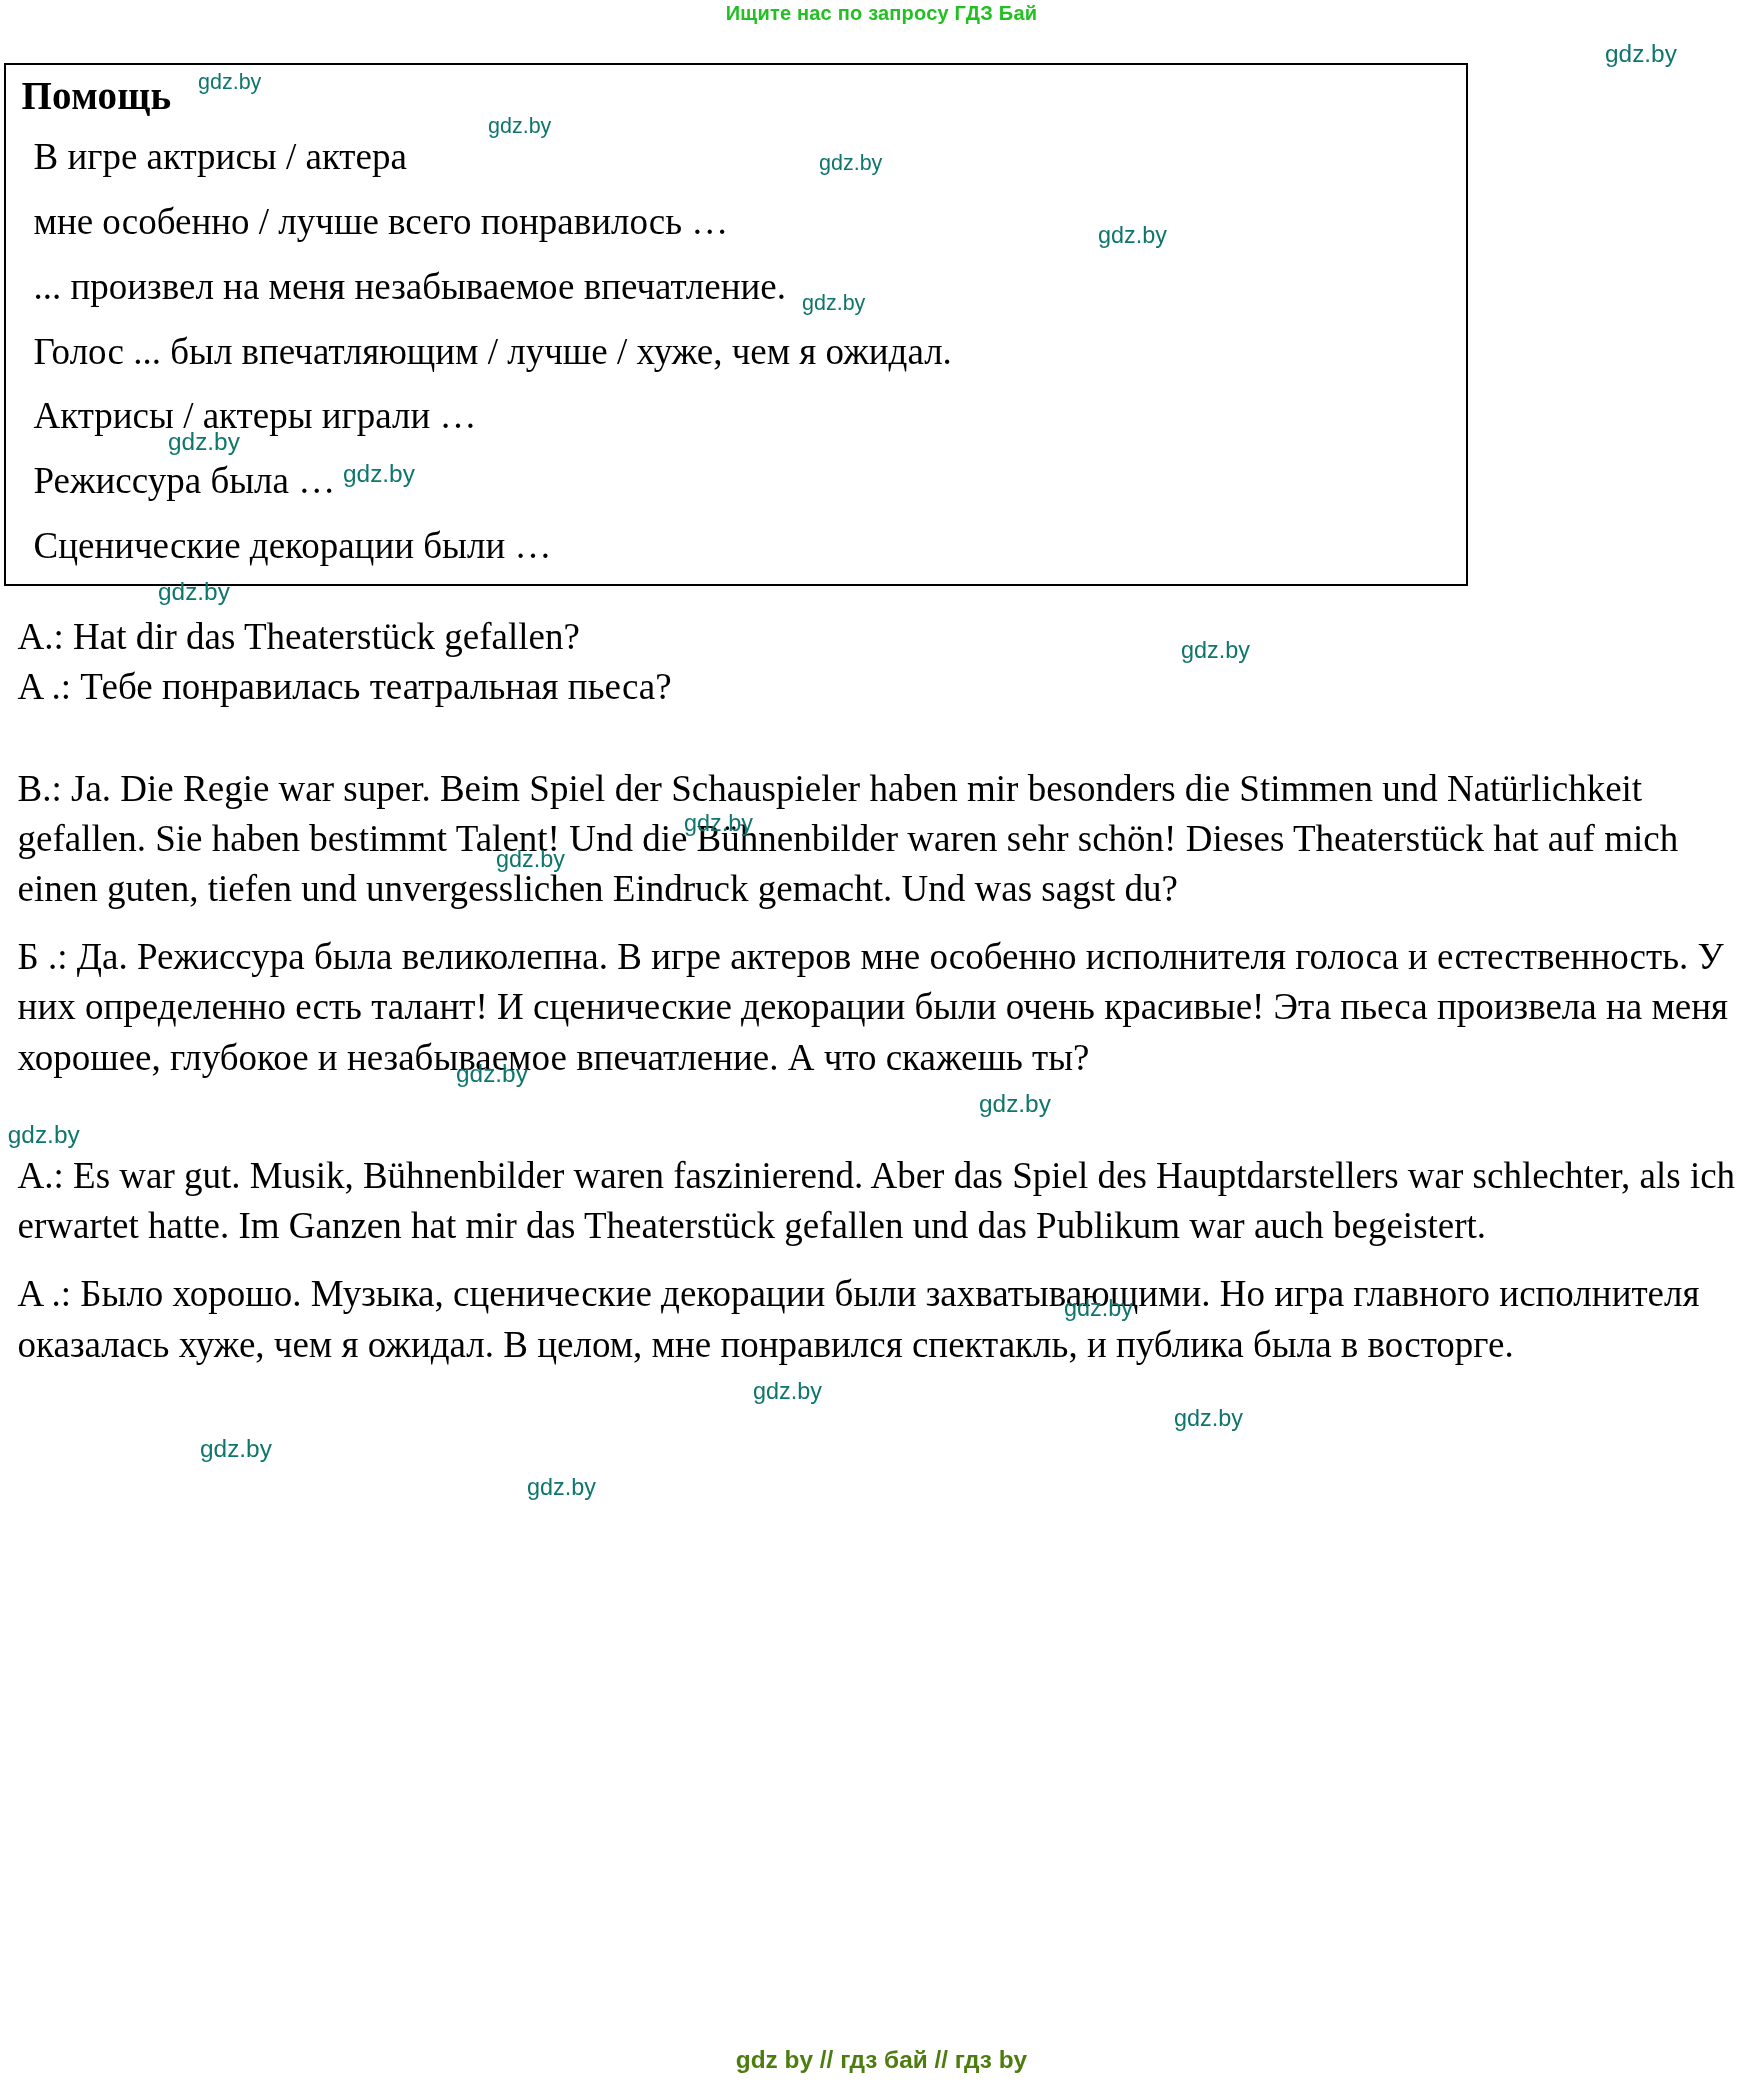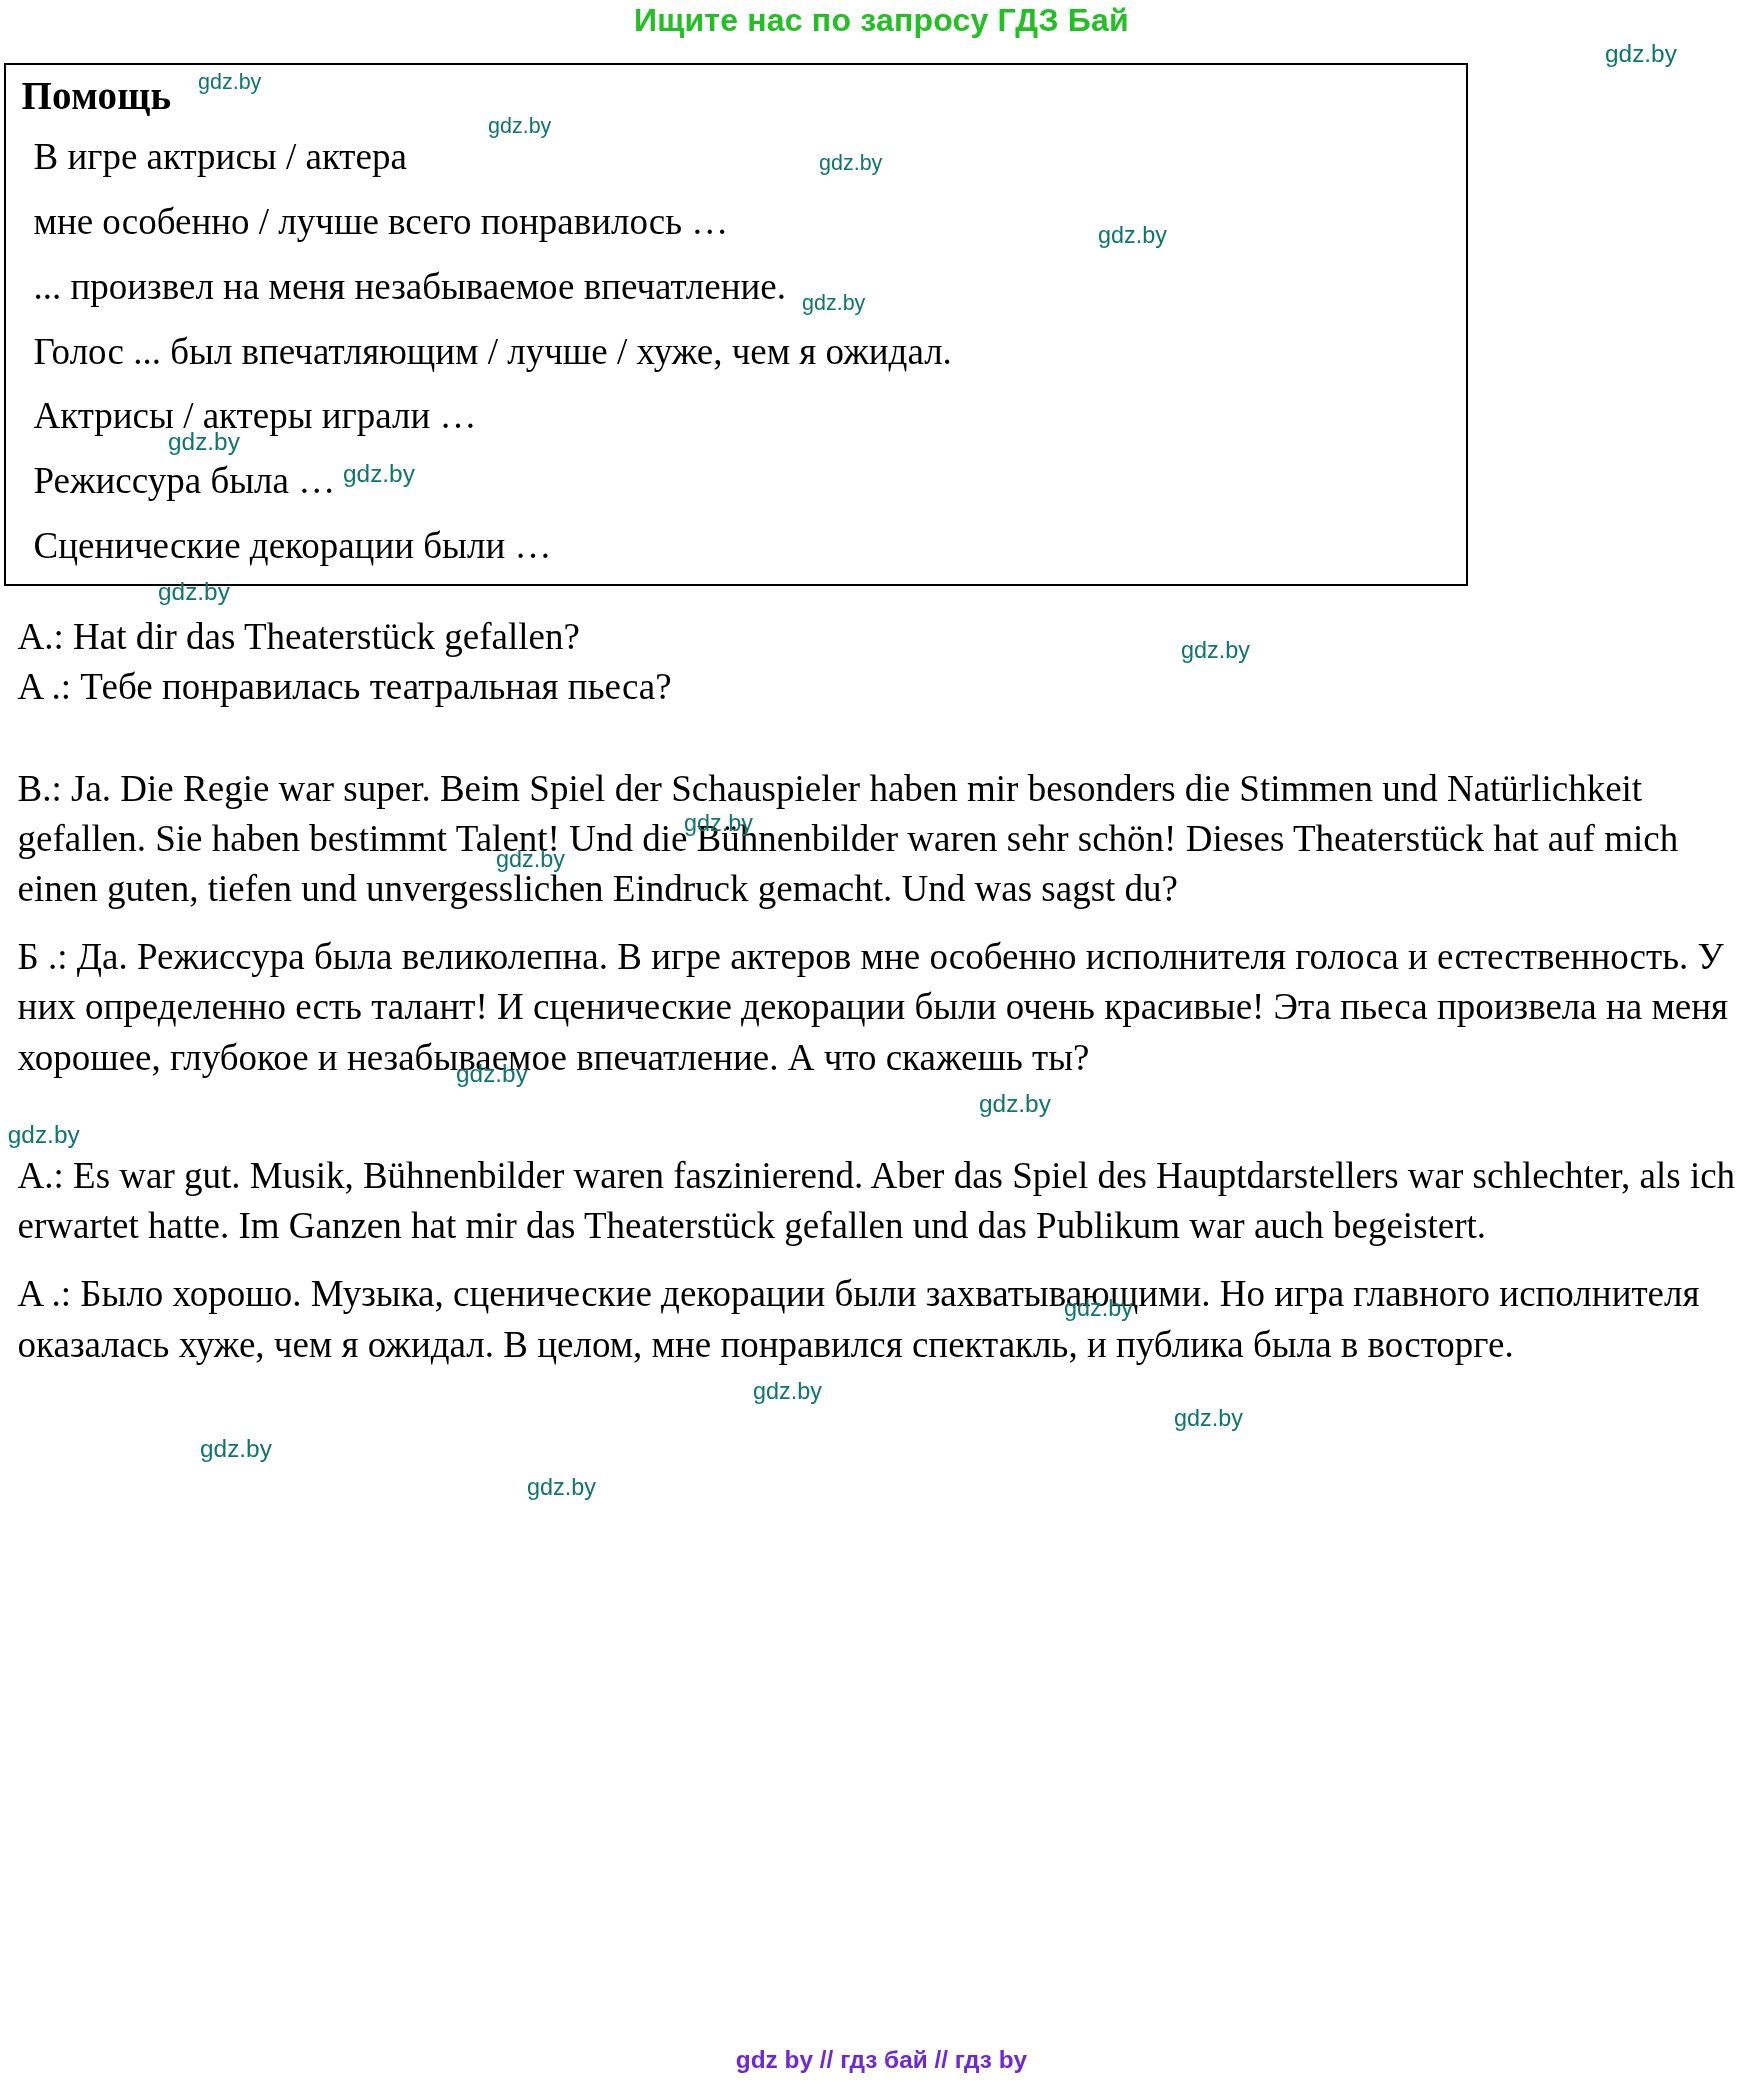--- a/index.html
+++ b/index.html
@@ -20,21 +20,21 @@
   
   .promo {
     position: absolute;
     top: 2px;
     left: 0;
     width: 100%;
     text-align: center;
     color: #22c022;
     font-family: "Liberation Sans", "DejaVu Sans", sans-serif;
     font-weight: bold;
-    font-size: 32px;
+    font-size: 20px;
     letter-spacing: 0.2px;
     white-space: nowrap;
   }
 
   
   .wm {
     position: absolute;
     font-family: "Liberation Sans", "DejaVu Sans", sans-serif;
     color: #0f766e;
     white-space: nowrap;
@@ -144,14 +144,14 @@
     <div class="wm" style="left: 456px; top: 1062px; font-size: 24.4px;">gdz.by</div>
     <div class="wm" style="left: 979px; top: 1092px; font-size: 24.4px;">gdz.by</div>
     <div class="wm" style="left: 7.8px; top: 1123px; font-size: 24.4px;">gdz.by</div>
     <div class="wm" style="left: 1064px; top: 1297px; font-size: 23.4px;">gdz.by</div>
     <div class="wm" style="left: 753px; top: 1380px; font-size: 23.4px;">gdz.by</div>
     <div class="wm" style="left: 1174px; top: 1407px; font-size: 23.4px;">gdz.by</div>
     <div class="wm" style="left: 200px; top: 1437px; font-size: 24.4px;">gdz.by</div>
     <div class="wm" style="left: 527px; top: 1476px; font-size: 23.4px;">gdz.by</div>
   </div>
 
-<div class="footer" style="color: #6d28d9;">gdz by  //  гдз бай  //  гдз by</div>
+<div class="footer" style="color: #4d7c0f;">gdz by  //  гдз бай  //  гдз by</div>
 
 
 </body></html>

